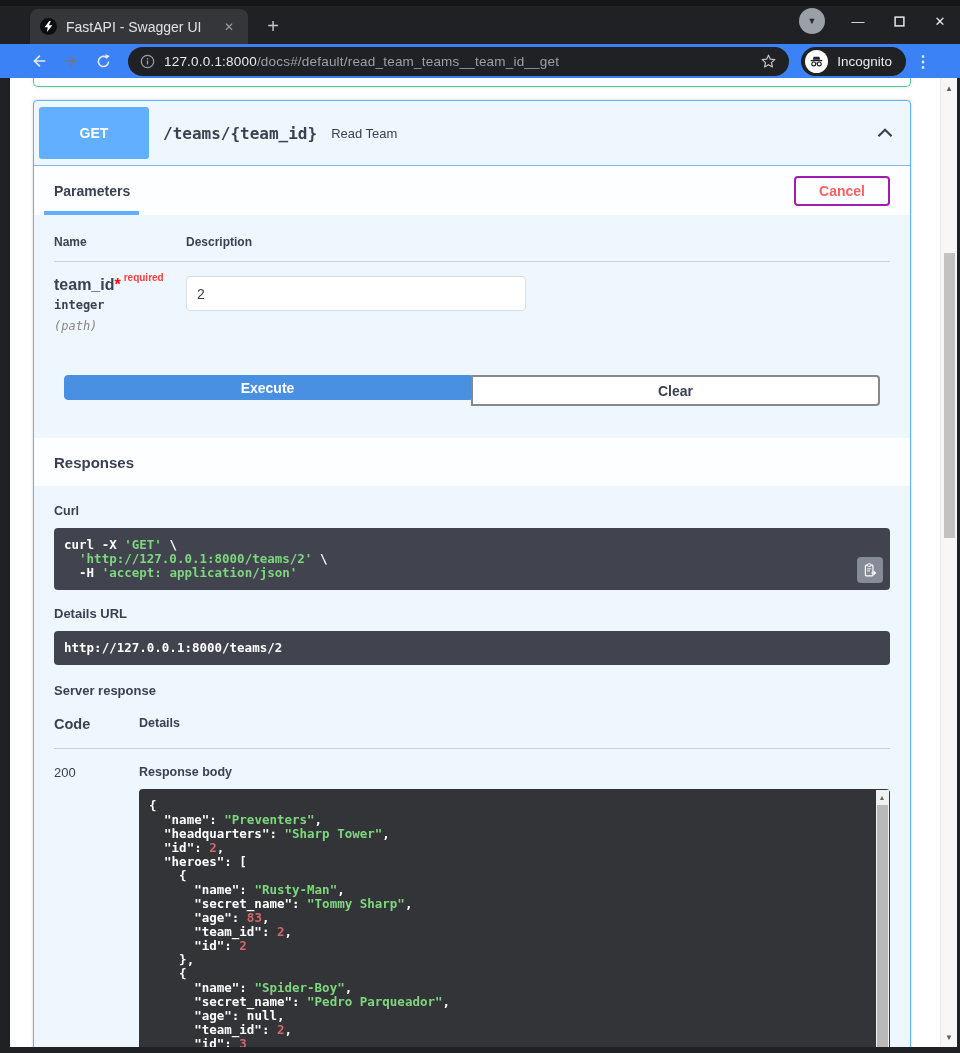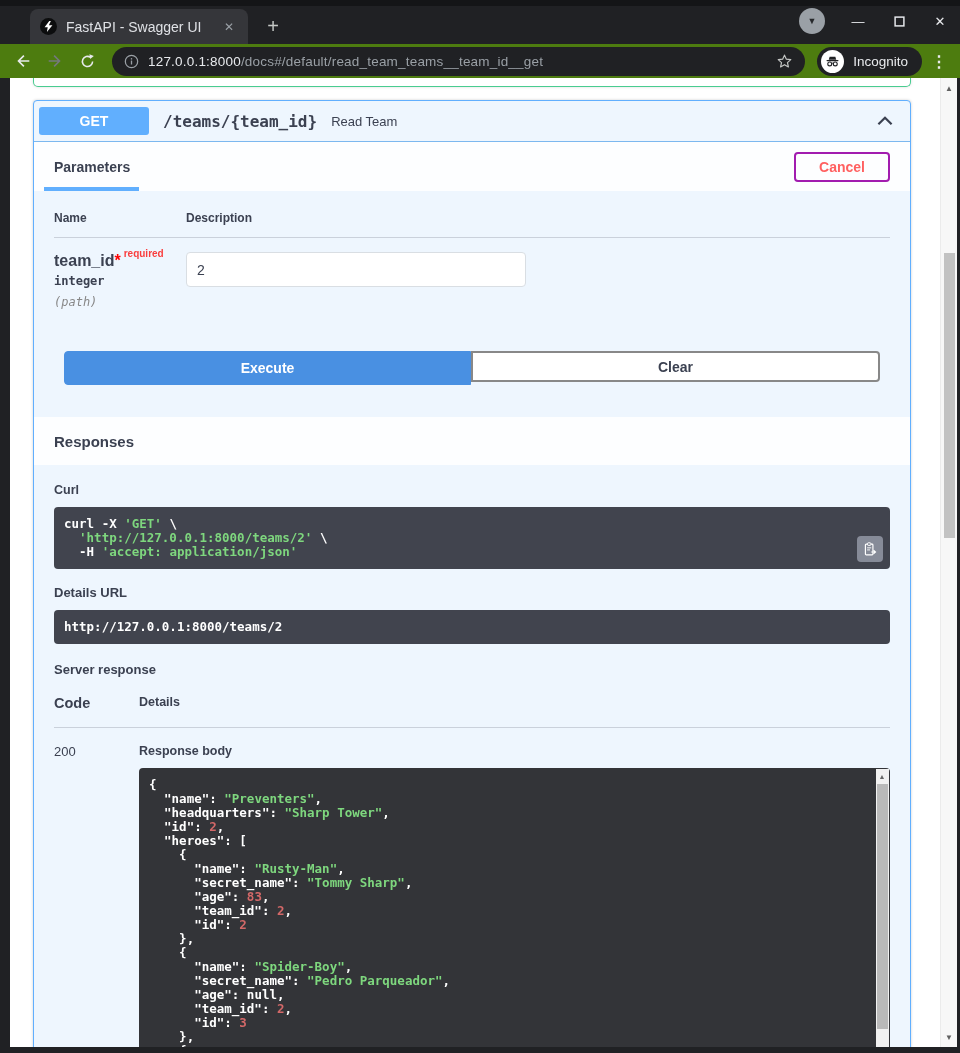--- a/index.html
+++ b/index.html
@@ -18,21 +18,21 @@
   .tab-title { flex:1; font-size:14px; color:#dfe1e5; white-space:nowrap; overflow:hidden; }
   .tab-close { color:#9aa0a6; font-size:12px; cursor:default; padding:2px 4px; }
   .new-tab { position:absolute; left:260px; top:13px; width:26px; height:26px; color:#c4c7c5;
              font-size:20px; font-weight:400; display:flex; align-items:center; justify-content:center; }
   .win-controls { position:absolute; right:12px; top:8px; display:flex; align-items:center; gap:25px; }
   .circle-btn { width:26px; height:26px; border-radius:50%; background:#9aa0a6; color:#26282b;
                 display:flex; align-items:center; justify-content:center; font-size:9px; }
   .wc { color:#e8eaed; font-size:13px; display:flex; align-items:center; justify-content:center; width:16px; height:16px; }
 
   
-  .toolbar { height:34px; background:#4d7c0f; display:flex; align-items:center; padding:0 10px; gap:6px; }
+  .toolbar { height:34px; background:#3b82f6; display:flex; align-items:center; padding:0 26px; gap:6px; }
   .navbtn { width:26px; height:26px; display:flex; align-items:center; justify-content:center; flex:none; }
   .url-pill { flex:1; height:29px; background:#202124; border-radius:15px; display:flex;
               align-items:center; padding:0 12px; gap:9px; margin:0 6px; min-width:0; }
   .url-text { flex:1; font-size:13.5px; color:#9aa0a6; white-space:nowrap; overflow:hidden; letter-spacing:.2px; }
   .url-text .host { color:#e8eaed; }
   .incog { display:flex; align-items:center; gap:9px; background:#202124; border-radius:15px;
            height:29px; padding:0 14px 0 4px; flex:none; }
   .incog-circle { width:23px; height:23px; border-radius:50%; background:#fff; display:flex;
                   align-items:center; justify-content:center; }
   .incog-label { color:#e8eaed; font-size:13.5px; }
@@ -50,21 +50,21 @@
 
   .remnant { height:9px; background:#fff; border:1px solid #49cc90; border-top:none;
              border-radius:0 0 5px 5px; box-shadow:0 0 3px rgba(0,0,0,.15); }
 
   
   .opblock { margin-top:13px; border:1px solid #61affe; border-radius:4px; background:#eef6fe;
              box-shadow:0 0 3px rgba(0,0,0,.19); }
   .op-header { display:flex; align-items:center; padding:6px 14px 6px 5px; gap:14px;
                border-bottom:1px solid #7cb8ef; cursor:pointer; }
   .method-badge { min-width:110px; text-align:center; background:#61affe; color:#fff; font-weight:700;
-                  font-size:14px; padding:6px 0; border-radius:3px; font-family:"Liberation Sans",sans-serif; }
+                  font-size:14px; padding:18px 0; border-radius:3px; font-family:"Liberation Sans",sans-serif; }
   .op-path { font-family:"DejaVu Sans Mono", monospace; font-weight:700; font-size:16px; color:#3b4151; }
   .op-summary { font-size:13px; color:#3b4151; flex:1; }
   .chev { width:22px; height:22px; }
 
   .sec-header { position:relative; display:flex; justify-content:space-between; align-items:center;
                 min-height:49px; padding:8px 20px; background:rgba(255,255,255,.85); }
   .sec-title { font-size:14px; font-weight:700; color:#3b4151; }
   .tab-underline { position:absolute; bottom:0; left:10px; width:95px; height:4px; background:#61affe; }
   .btn-cancel { background:transparent; border:2px solid #a21caf; color:#ff6060; font-weight:700;
                 font-size:14px; padding:5px 23px; border-radius:4px; font-family:inherit; }
@@ -76,21 +76,21 @@
   .prow { display:flex; padding-top:14px; }
   .pname { font-size:16px; font-weight:700; color:#3b4151; }
   .pstar { color:#ff0000; font-weight:700; }
   .preq  { color:#f93e3e; font-size:10px; vertical-align:top; position:relative; top:-4px; padding-left:3px; }
   .ptype { font-family:"DejaVu Sans Mono",monospace; font-weight:700; font-size:12px; color:#3b4151; margin-top:4px; }
   .ppath { font-family:"DejaVu Sans Mono",monospace; font-style:italic; font-size:12px; color:#888; margin-top:7px; }
   .pinput { width:340px; height:35px; border:1px solid #d9dee3; border-radius:4px; padding:0 10px;
             font-size:14px; color:#3b4151; background:#fff; font-family:inherit; }
 
   .exec-wrap { display:flex; padding:42px 30px 22px; }
-  .btn-exec { flex:1; height:34px; background:#4990e2; border:1px solid #4990e2; color:#fff;
+  .btn-exec { flex:1; height:25px; background:#4990e2; border:1px solid #4990e2; color:#fff;
               font-weight:700; font-size:14px; border-radius:4px 0 0 4px; font-family:inherit; }
   .btn-clear { flex:1; height:31px; background:#fff; border:2px solid #888; color:#3b4151;
                font-weight:700; font-size:14px; border-radius:0 4px 4px 0; font-family:inherit; }
 
   .resp-header { min-height:48px; display:flex; align-items:center; padding:8px 20px;
                  background:rgba(255,255,255,.85); margin-top:10px; }
   .resp-title { font-size:15px; font-weight:700; color:#3b4151; }
 
   .resp-inner { padding:18px 20px 40px; }
   .blk-label { font-size:12.5px; font-weight:700; color:#3b4151; margin-bottom:10px; }

